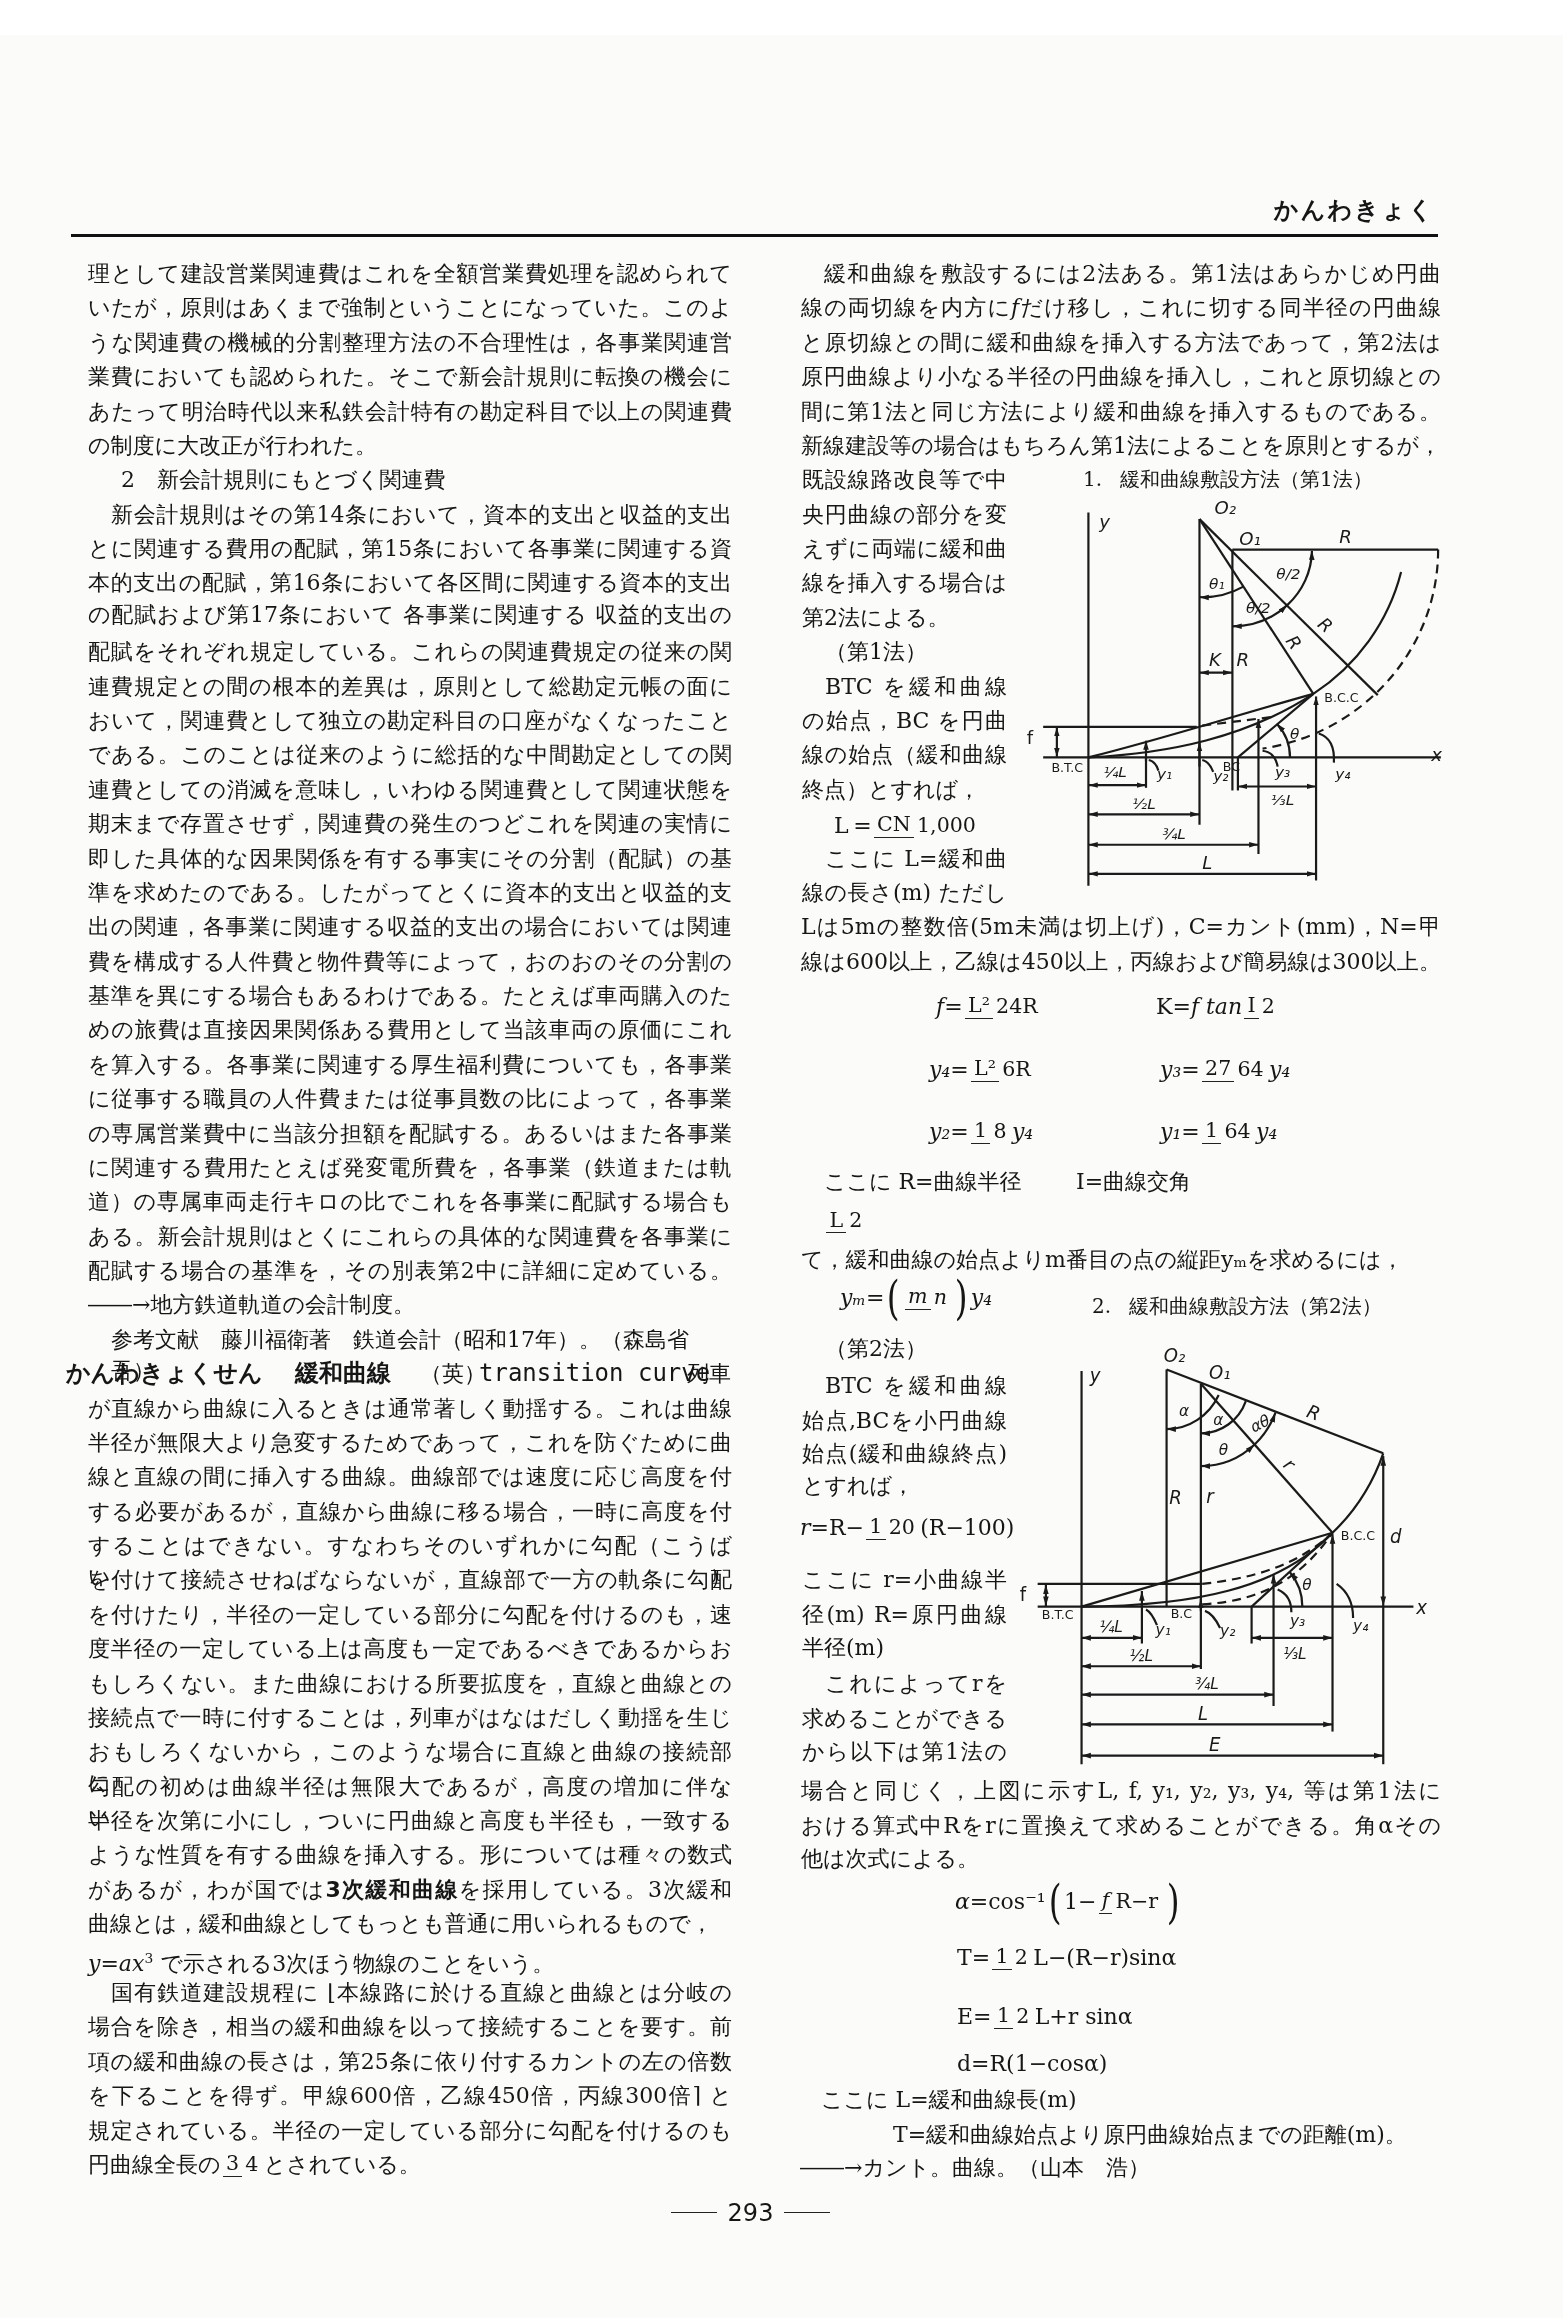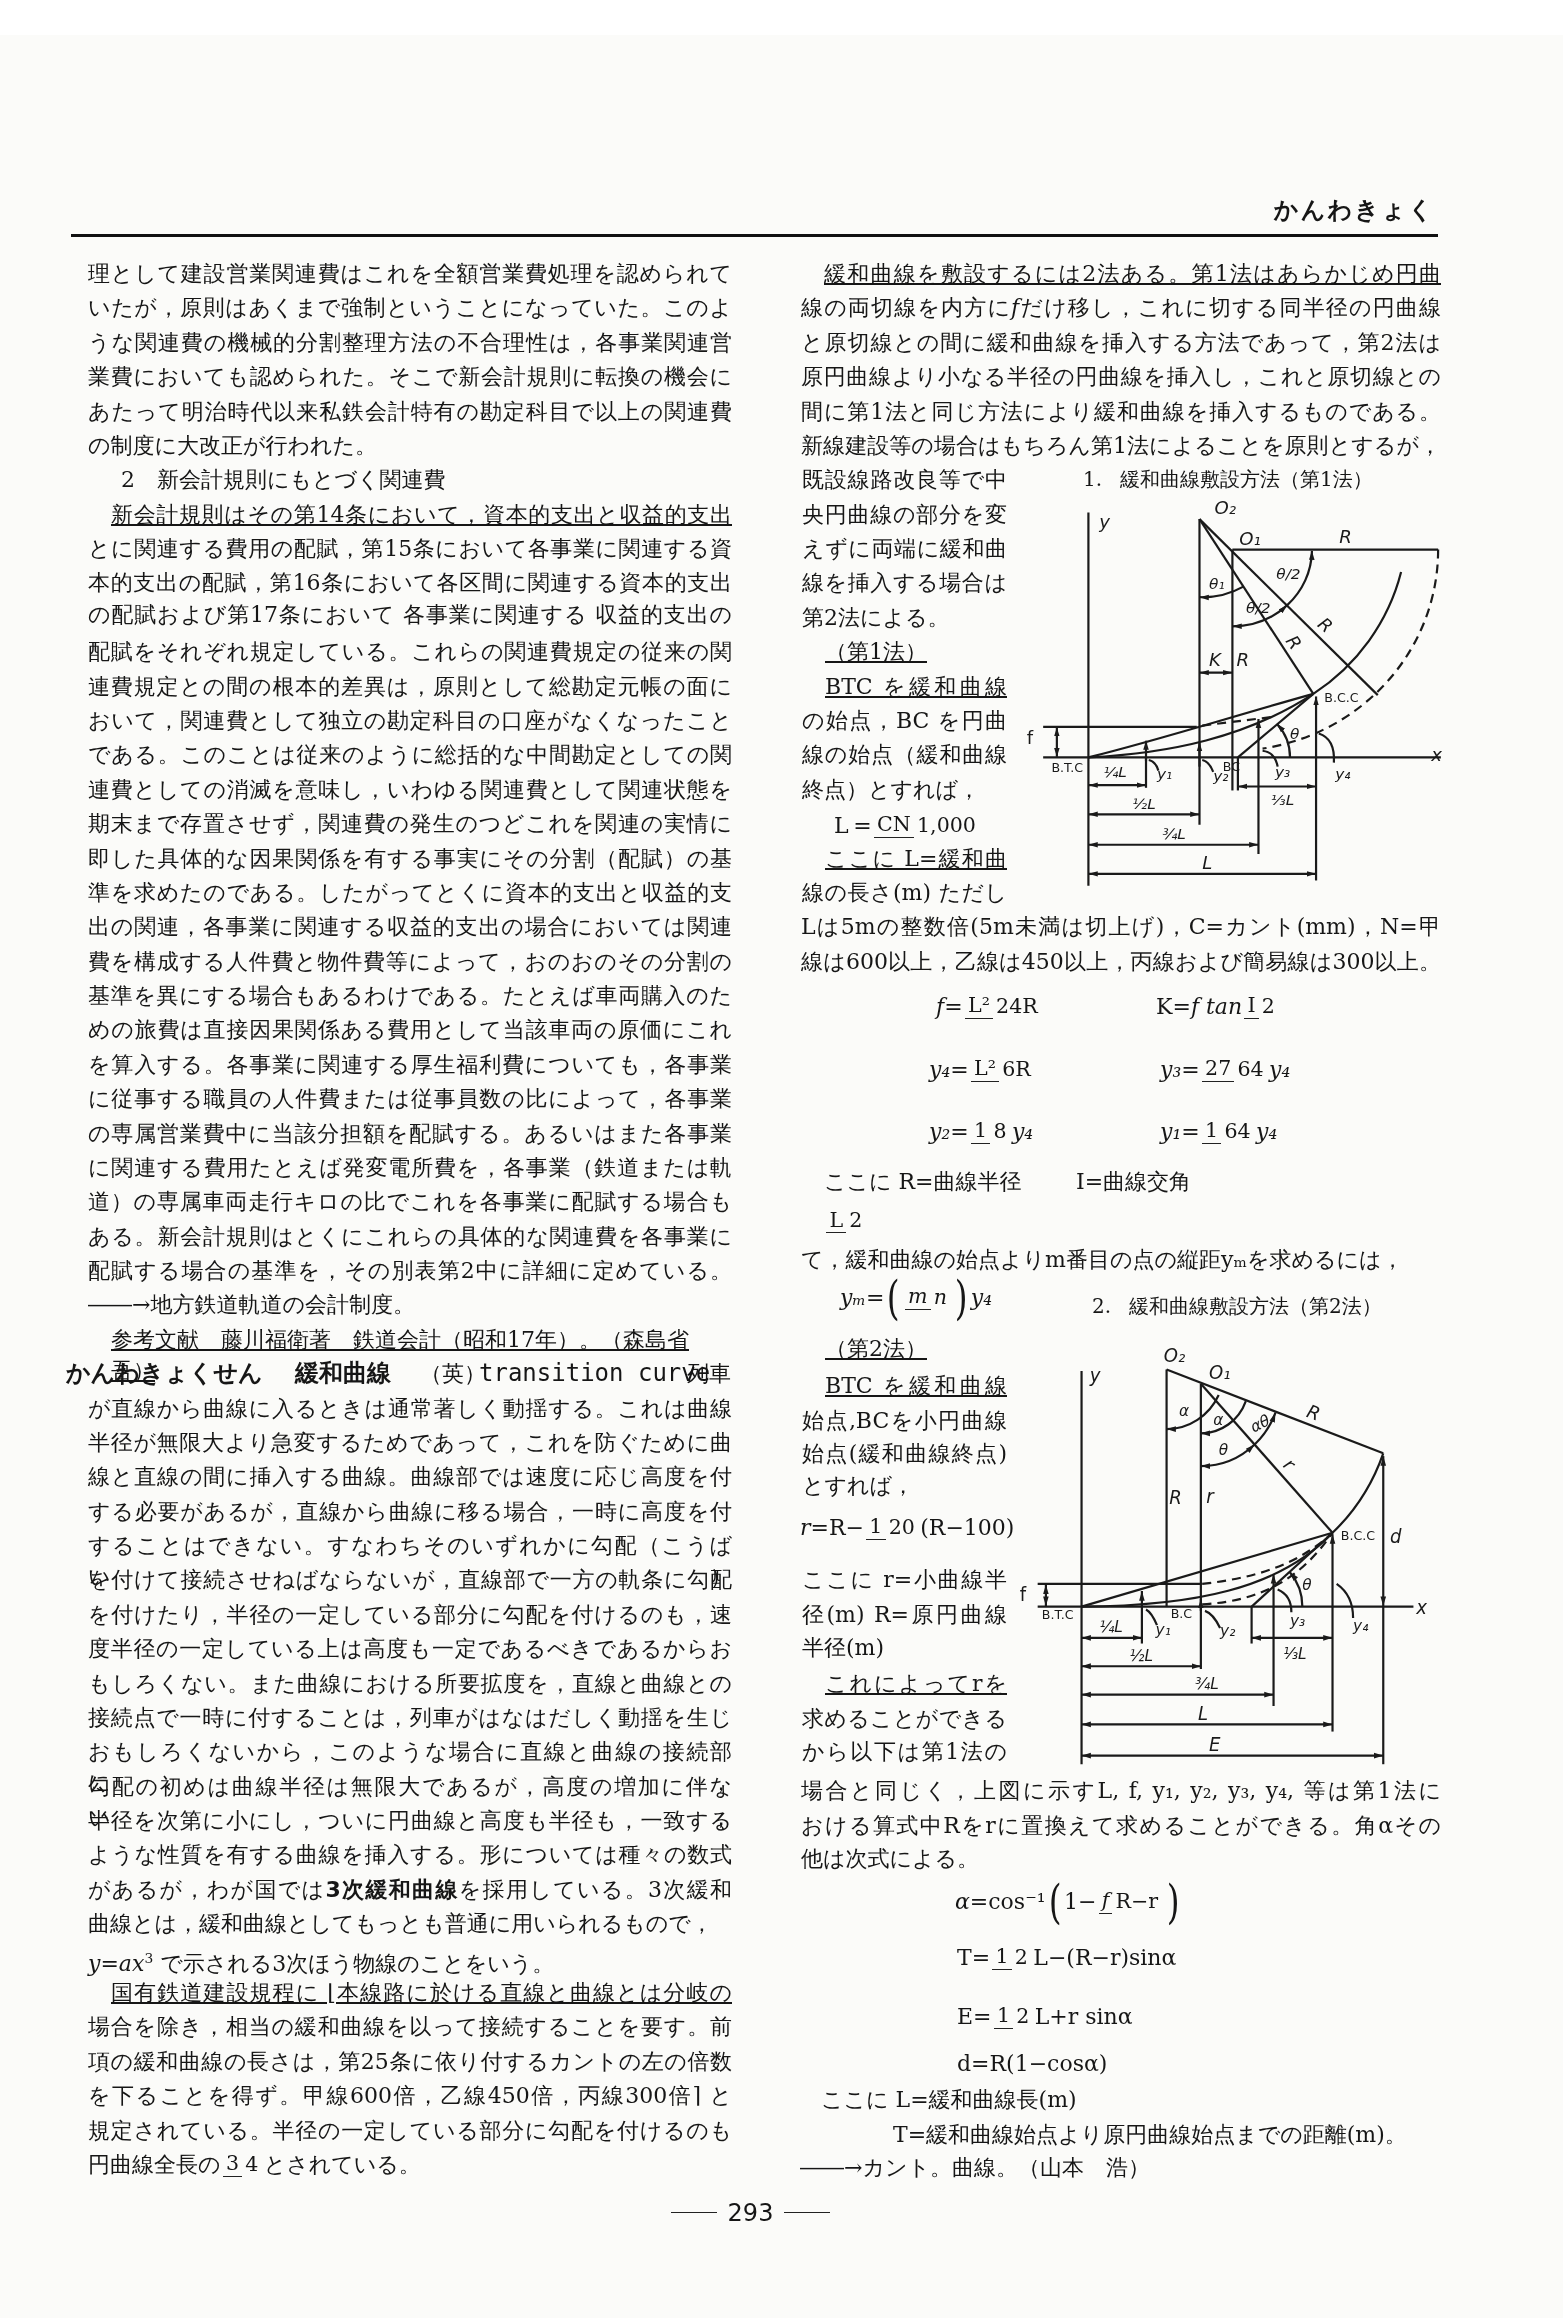--- a/index.html
+++ b/index.html
@@ -4,21 +4,21 @@
 <style>
   html,body{margin:0;padding:0;background:#ffffff;}
   .page{position:relative;width:1563px;height:2319px;background:#fbfbf9;overflow:hidden;color:#161616;font-family:"DejaVu Serif",serif;margin-top:35px;}
   .rhead{position:absolute;right:128px;top:160px;font-family:"DejaVu Sans",sans-serif;font-weight:bold;font-size:24px;letter-spacing:2.3px;line-height:31px;}
   .rule{position:absolute;left:71px;top:199px;width:1367px;height:3.1px;background:#111;}
   .ln{position:absolute;font-size:22px;line-height:31px;height:31px;white-space:normal;box-sizing:border-box;}
   .lc{left:88px;width:644px;}
   .rc{left:801px;width:640px;}
   .nc{left:802px;width:205px;}
   .j{text-align:justify;text-align-last:justify;}
-  .ind{padding-left:23px;text-decoration:underline;}
+  .ind{padding-left:23px;}
   .it{font-style:italic;}
   .bold{font-family:"DejaVu Sans",sans-serif;font-weight:bold;}
   .hw span{position:absolute;top:0;}
   .hw-kana,.hw-kanji{font-family:"DejaVu Sans",sans-serif;font-weight:bold;font-size:24px;}
   .eng{font-family:"DejaVu Sans Mono",monospace;font-size:24px;}
   .frac{display:inline-flex;flex-direction:row;align-items:center;vertical-align:middle;line-height:1.15;margin:0 2.3px;font-size:20.6px;}
   .frac>.num{border-bottom:1.5px solid #222;padding:0 3.1px;}
   .frac>.den{padding:0 3.1px;}
   .fx{position:absolute;height:69px;display:flex;align-items:center;font-size:22px;white-space:nowrap;}
   .fx .sp{display:inline-block;width:4.6px;}

